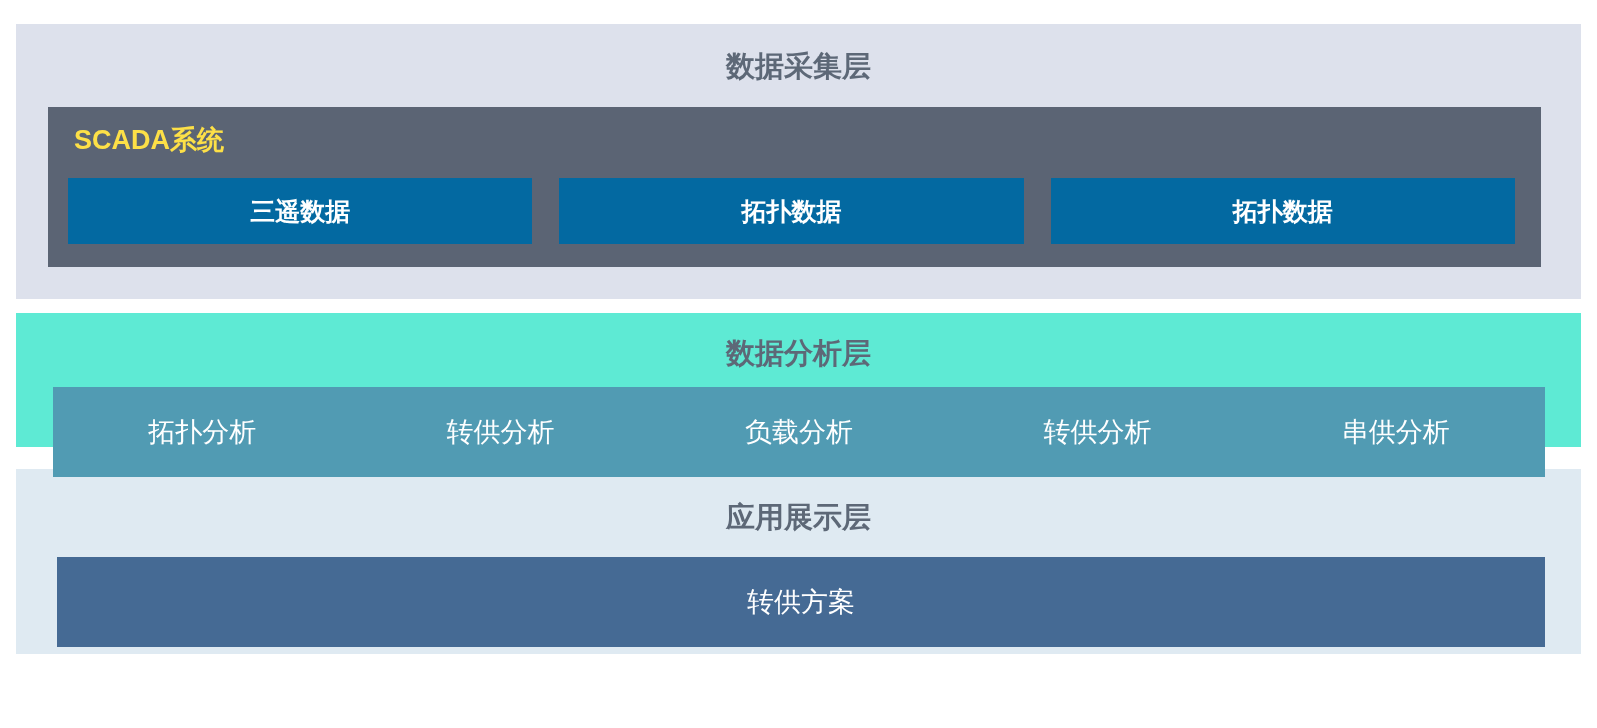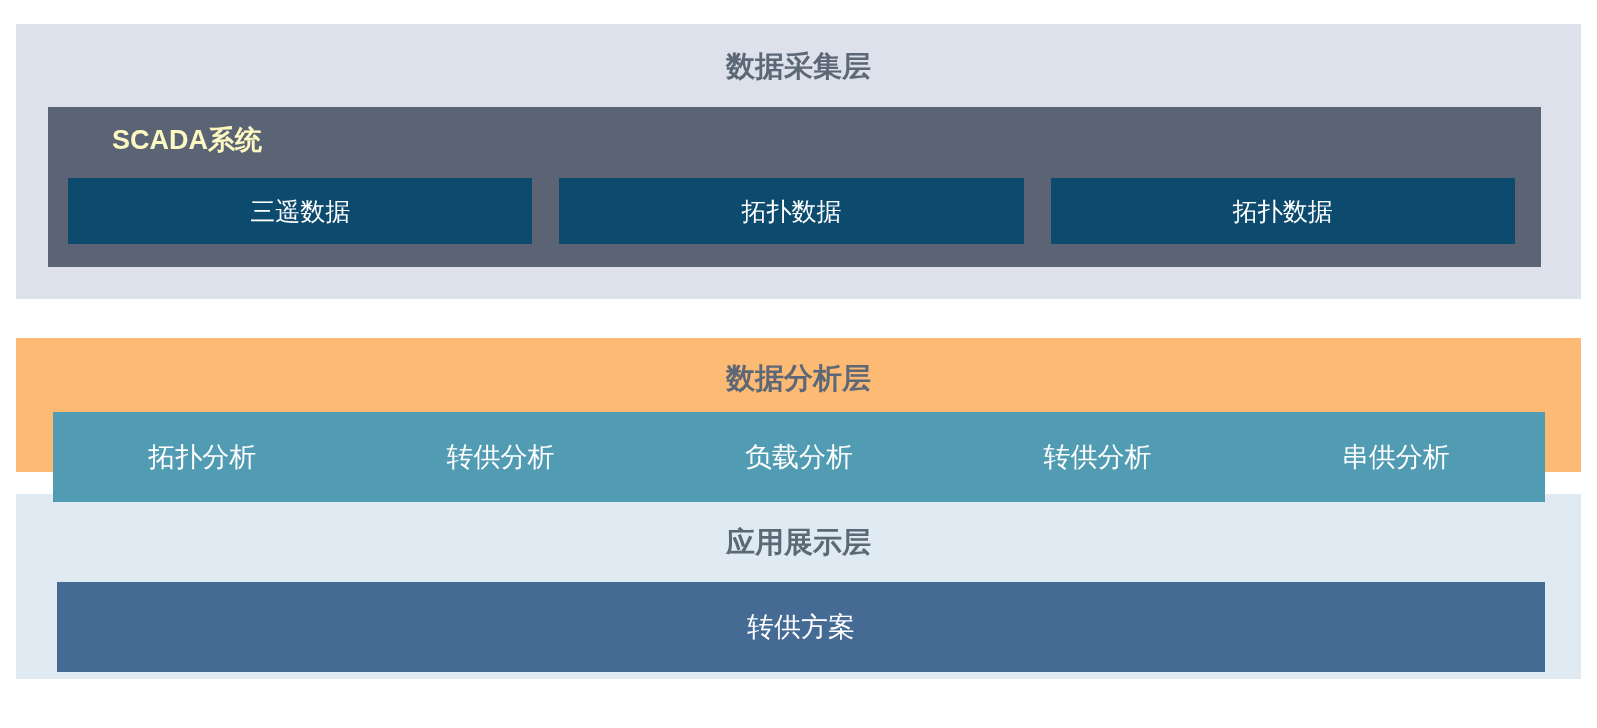--- a/index.html
+++ b/index.html
@@ -28,48 +28,48 @@
     height: 275px;
     background: #dde1ec;
   }
   .layer-collection .layer-title { padding-top: 22px; }
   .scada {
     margin: 21px 40px 0 32px;
     height: 160px;
     background: #5b6474;
   }
   .scada-title {
-    padding: 16px 0 0 64px;
-    color: #fef9c3;
+    padding: 16px 0 0 26px;
+    color: #fde047;
     font-size: 27px;
     font-weight: bold;
     line-height: 34px;
   }
   .scada-row {
     display: flex;
     gap: 27px;
     margin: 21px 26px 0 20px;
     height: 66px;
   }
   .scada-item {
     flex: 1;
-    background: #0c4a6e;
+    background: #0369a1;
     color: #ffffff;
     font-size: 25px;
-    font-weight: normal;
+    font-weight: bold;
     display: flex;
     align-items: center;
     justify-content: center;
   }
 
   
   .layer-analysis {
-    margin-top: 39px;
+    margin-top: 14px;
     height: 134px;
-    background: #fdba74;
+    background: #5eead4;
   }
   .layer-analysis .layer-title { padding-top: 20px; }
   .analysis-row {
     display: flex;
     margin: 14px 36px 0 37px;
     height: 90px;
   }
   .analysis-item {
     flex: 1;
     background: #519bb3;

